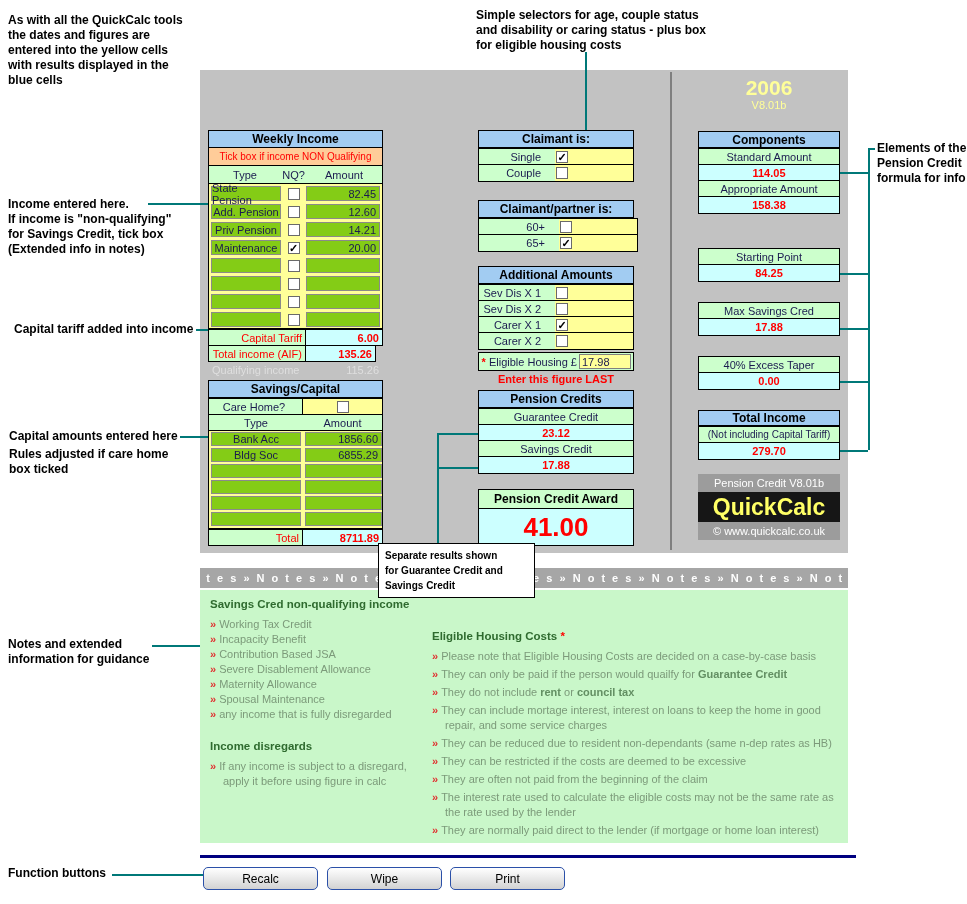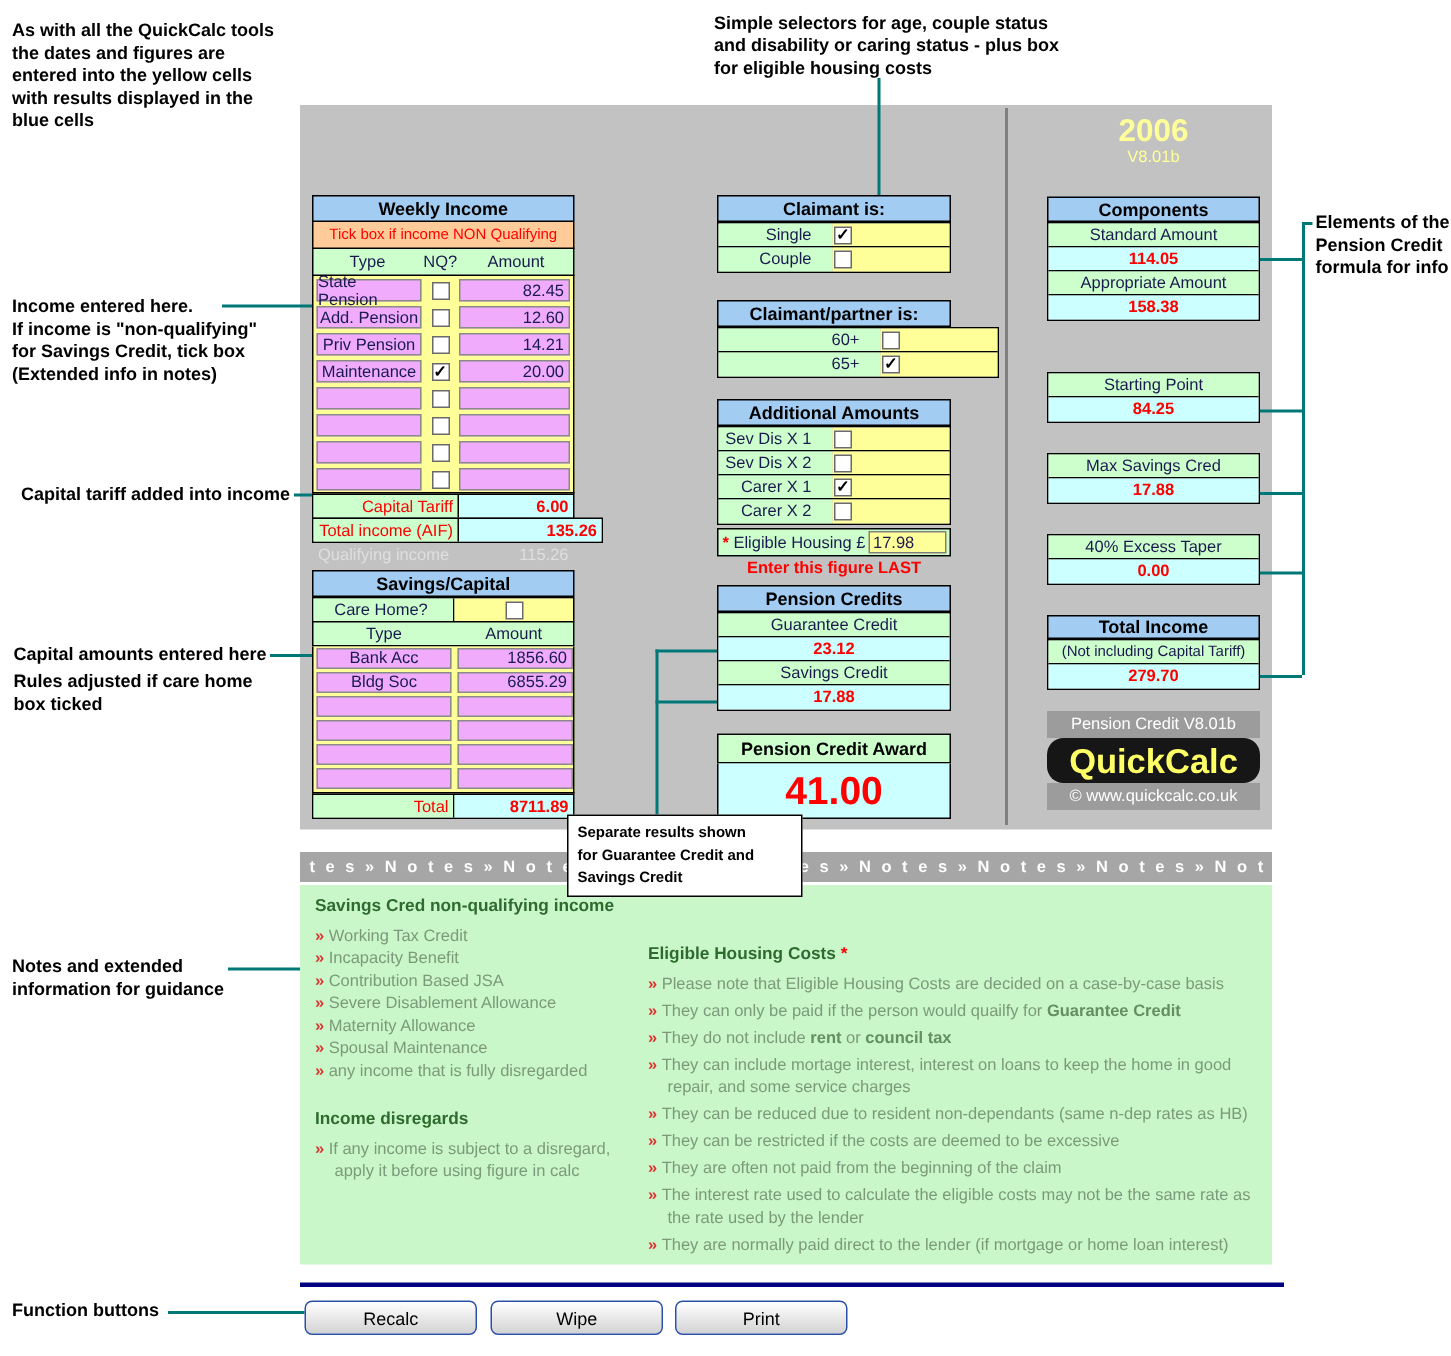--- a/index.html
+++ b/index.html
@@ -23,21 +23,21 @@
 
   .warn { position:absolute; background:#FFCC99; border:1px solid #000; border-top:none; color:#F00;
           font-size:10px; display:flex; align-items:center; justify-content:center; }
 
   .colhead { position:absolute; display:flex; background:#CCFFCC; border:1px solid #000; border-top:none;
              font-size:11px; color:#1a1a4f; }
   .colhead > div { display:flex; align-items:center; justify-content:center; }
 
   .wi-body { position:absolute; background:#FFFF99; border:1px solid #000; border-top:none; padding-top:1px; }
   .wi-row  { display:flex; height:17px; margin-bottom:1px; align-items:center; }
-  .cellY   { background:#f0abfc; border:1px solid #8a8a8a; height:15px; font-size:11px; color:#1a1a4f;
+  .cellY   { background:#84cc16; border:1px solid #8a8a8a; height:15px; font-size:11px; color:#1a1a4f;
              display:flex; align-items:center; }
   .tcell   { width:70px; margin-left:2px; justify-content:center; }
   .nqcell  { width:25px; display:flex; align-items:center; justify-content:center; }
   .acell   { width:74px; justify-content:flex-end; padding-right:3px; }
   .sv-t    { width:90px; margin-left:2px; justify-content:center; }
   .sv-a    { width:77px; margin-left:4px; justify-content:flex-end; padding-right:3px; }
 
   .ctrow  { position:absolute; display:flex; border:1px solid #000; }
   .ct-lab { background:#CCFFCC; color:#F00; font-size:11px; display:flex; align-items:center;
             justify-content:flex-end; padding-right:3px; border-right:1px solid #000; }
@@ -77,21 +77,21 @@
   .awval { position:absolute; background:#CCFFFF; border:1px solid #000; border-top:none; color:#F00;
            font-weight:bold; font-size:26px; display:flex; align-items:center; justify-content:center; }
 
   .subgrn { height:16px; background:#CCFFCC; color:#1a1a4f; font-size:10px; display:flex;
             align-items:center; justify-content:center; border-bottom:1px solid #000; }
 
   .logo { position:absolute; left:698px; top:474px; width:142px; }
   .logo .strip { background:#9C9C9C; color:#fff; font-size:11px; height:18px; display:flex;
                  align-items:center; justify-content:center; }
   .logo .mid   { background:#161616; color:#FFFF66; font-weight:bold; font-size:23px; height:30px;
-                 display:flex; align-items:center; justify-content:center;border-radius:11px; }
+                 display:flex; align-items:center; justify-content:center; }
 
   .notesbar { position:absolute; left:200px; top:568px; width:648px; height:20px; background:#A6A6A6;
               color:#fff; font-weight:bold; font-size:11px; letter-spacing:2px; display:flex;
               align-items:center; justify-content:center; white-space:nowrap; overflow:hidden; }
   .notespanel { position:absolute; left:200px; top:590px; width:648px; height:253px; background:#C9F7C9; }
 
   .nh { font-size:11.5px; font-weight:bold; color:#2F6B2F; margin:0 0 5px 0; line-height:15px; }
   .nl { list-style:none; margin:0; padding:0; font-size:11px; line-height:15px; color:#7C9A7A; }
   .nl li { padding-left:13px; text-indent:-13px; }
   .nl-r li { margin-bottom:3px; }
@@ -233,21 +233,21 @@
       <div class="nqcell">
           <span class="cb"></span>
         </div>
       <div class="cellY acell"></div>
     </div>
   </div>
   <div class="ctrow" style="left:208px;top:329px;width:175px;height:17px;">
     <div class="ct-lab" style="width:97px;">Capital Tariff</div>
     <div class="ct-val">6.00</div>
   </div>
-  <div class="ctrow" style="left:208px;top:345px;width:194px;height:17px;">
+  <div class="ctrow" style="left:208px;top:345px;width:168px;height:17px;">
     <div class="ct-lab" style="width:97px;">Total income (AIF)</div>
     <div class="ct-val">135.26</div>
   </div>
   <div class="qrow" style="left:208px;top:362px;width:175px;height:16px;">
     <span>Qualifying income</span>
     <span>115.26</span>
   </div>
 
   <div class="hdr" style="left:208px;top:380px;width:175px;height:18px;">Savings/Capital</div>
   <div class="ctrow" style="left:208px;top:398px;width:175px;height:17px;">
@@ -301,21 +301,21 @@
     </div>
     <div class="srow">
       <div class="lab">Couple</div>
       <div class="box">
           <span class="cb"></span>
         </div>
     </div>
   </div>
 
   <div class="hdr" style="left:478px;top:200px;width:156px;height:18px;">Claimant/partner is:</div>
-  <div class="rowbox" style="left:478px;top:218px;width:188px;">
+  <div class="rowbox" style="left:478px;top:218px;width:160px;">
     <div class="srow">
       <div class="lab">60+</div>
       <div class="box">
           <span class="cb"></span>
         </div>
     </div>
     <div class="srow">
       <div class="lab">65+</div>
       <div class="box">
           <span class="cb checked">✓</span>

